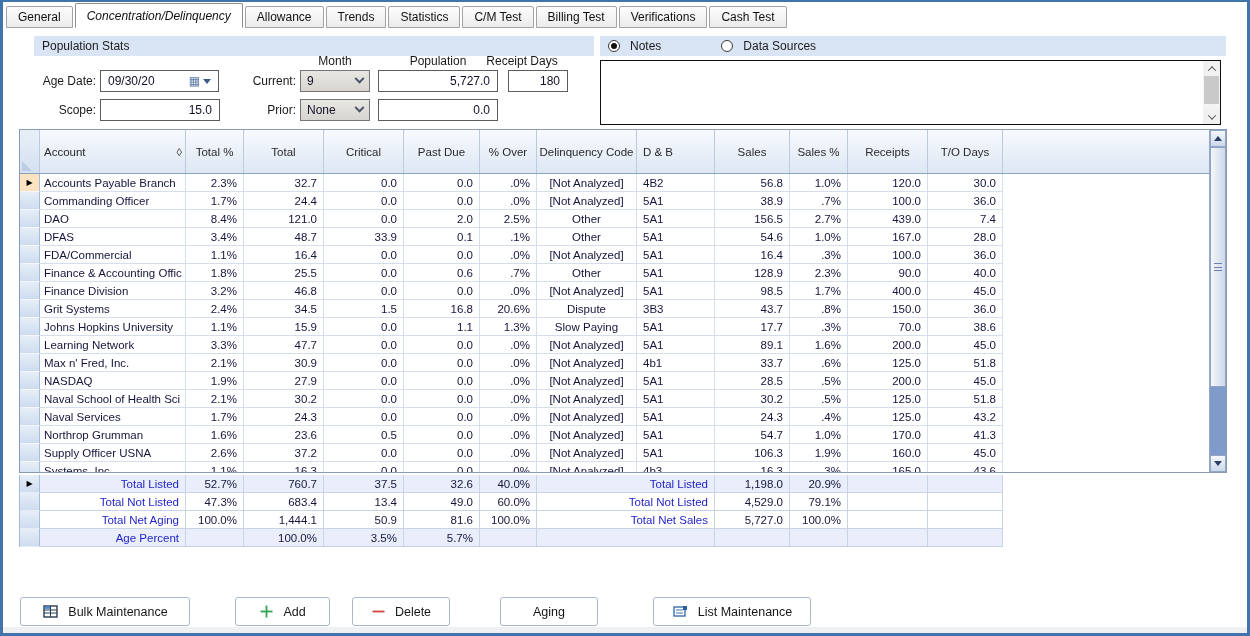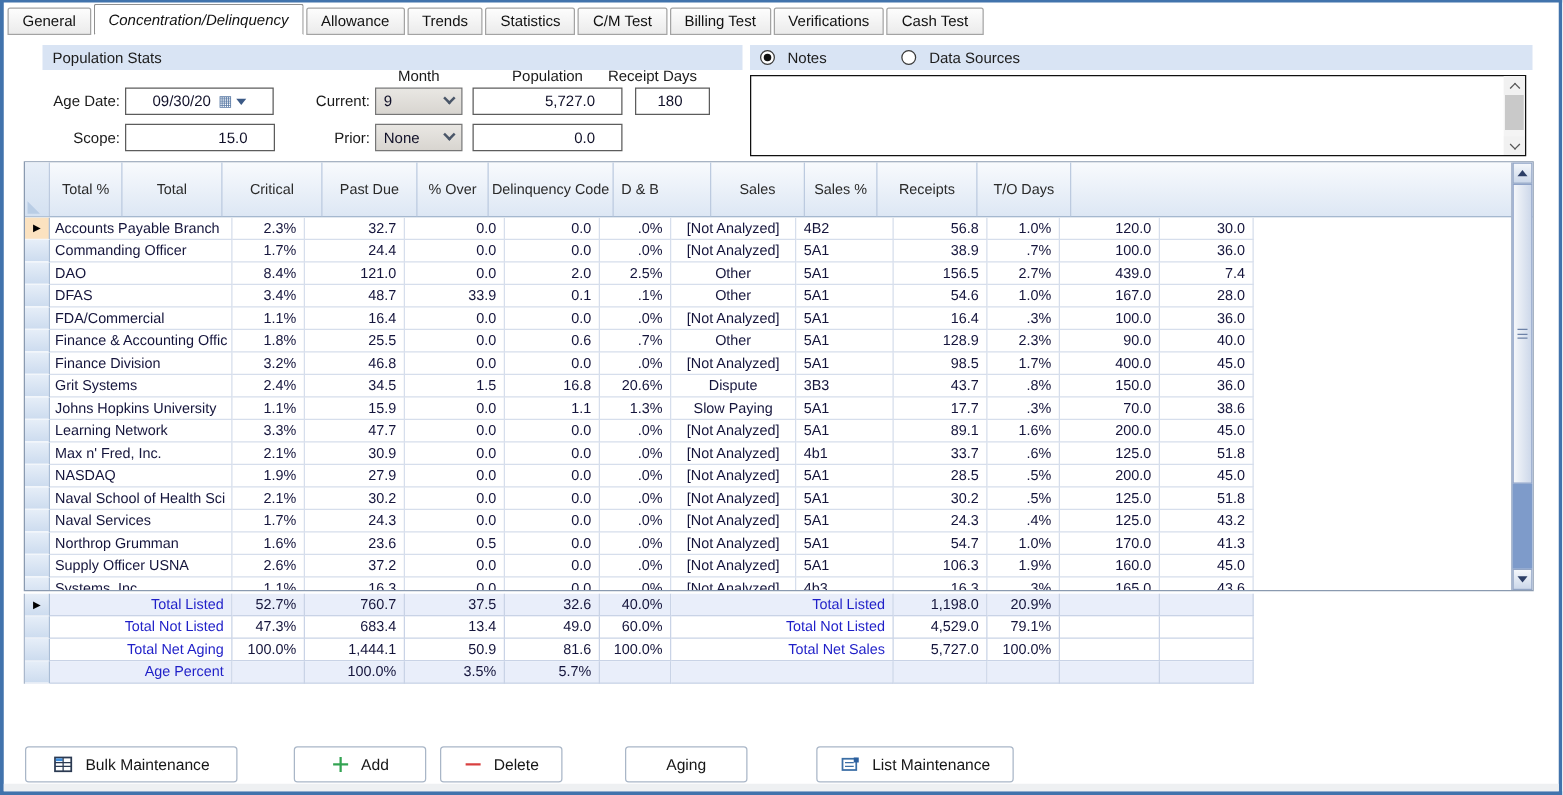--- a/index.html
+++ b/index.html
@@ -25,21 +25,21 @@
   
   .bar{position:absolute;height:20px;background:#d9e4f4;display:flex;align-items:center;font-size:12px;color:#1c1c1c;padding:0 8px;}
   .bar.pop{left:18px;top:36px;width:560px;margin-left:16px;}
   .bar.notes{left:600px;top:36px;width:626px;}
 
   
   .lbl{position:absolute;font-size:12px;color:#1a1a1a;}
   .lbl.r{text-align:right;}
   .lbl.c{text-align:center;}
   .field{position:absolute;height:22px;border:1px solid #5c5c5c;background:#fff;font-size:12px;color:#101028;
-         display:flex;align-items:center;padding:0 21px;}
+         display:flex;align-items:center;padding:0 7px;}
   .field.num{justify-content:flex-end;}
   .select{position:absolute;height:22px;border:1px solid #767676;background:linear-gradient(#e9e7e3,#d8d5d0);
           font-size:12px;color:#101028;display:flex;align-items:center;padding:0 6px;}
   .select .chev{margin-left:auto;width:7px;height:7px;border-right:2px solid #4a5668;border-bottom:2px solid #4a5668;
           transform:rotate(45deg) translate(-2px,-2px);}
   .datefield{justify-content:flex-start;}
   .cal-wrap{margin-left:auto;display:flex;align-items:center;gap:3px;}
   .cal{font-size:12px;color:#5b7ba6;line-height:1;}
   .dn-arrow{width:0;height:0;border-left:4px solid transparent;border-right:4px solid transparent;border-top:5px solid #3c5a86;}
 
@@ -190,20 +190,24 @@
         </div>
       <div class="na-btn">
           <span class="na-chev down"></span>
         </div>
     </div>
   </div>
 
   <div class="grid">
     <div class="ghead">
       <div class="hc corner" style="width:20px;"></div>
+      <div class="hc c0">
+        <span>Account</span>
+        <span class="sortmark">◊</span>
+      </div>
       <div class="hc c1">Total %</div>
       <div class="hc c2">Total</div>
       <div class="hc c3">Critical</div>
       <div class="hc c4">Past Due</div>
       <div class="hc c5">% Over</div>
       <div class="hc c6">Delinquency Code</div>
       <div class="hc c7">D &amp; B</div>
       <div class="hc c8">Sales</div>
       <div class="hc c9">Sales %</div>
       <div class="hc c10">Receipts</div>
@@ -548,21 +552,21 @@
   <div class="btn" style="left:20px;width:170px;">
     <svg width="17" height="17" viewBox="0 0 17 17">
       <rect x="2" y="3" width="13" height="11" fill="#ffffff" stroke="#2b3a52" stroke-width="1.4"></rect>
       <rect x="2.7" y="3.7" width="5.5" height="2.2" fill="#3e8ddc"></rect>
       <line x1="2" y1="7" x2="15" y2="7" stroke="#2b3a52"></line>
         <line x1="2" y1="10" x2="15" y2="10" stroke="#2b3a52"></line>
       <line x1="8.5" y1="3" x2="8.5" y2="14" stroke="#2b3a52"></line>
     </svg>
     <span>Bulk Maintenance</span>
   </div>
-  <div class="btn" style="left:235px;width:106px;">
+  <div class="btn" style="left:235px;width:95px;">
     <svg width="15" height="15" viewBox="0 0 15 15">
       <line x1="7.5" y1="1.5" x2="7.5" y2="13.5" stroke="#33a352" stroke-width="1.8"></line>
       <line x1="1.5" y1="7.5" x2="13.5" y2="7.5" stroke="#33a352" stroke-width="1.8"></line>
     </svg>
     <span>Add</span>
   </div>
   <div class="btn" style="left:352px;width:98px;">
     <svg width="15" height="15" viewBox="0 0 15 15">
       <line x1="1.5" y1="7.5" x2="13.5" y2="7.5" stroke="#d84040" stroke-width="1.8"></line>
     </svg>

